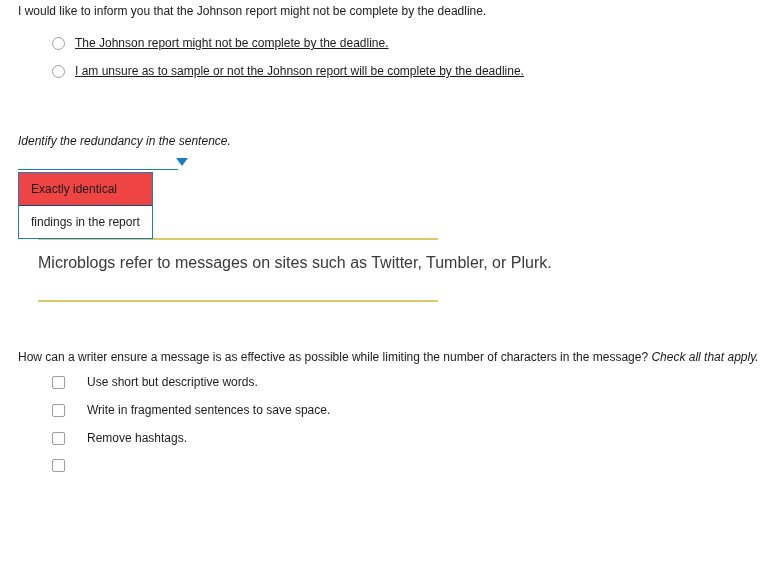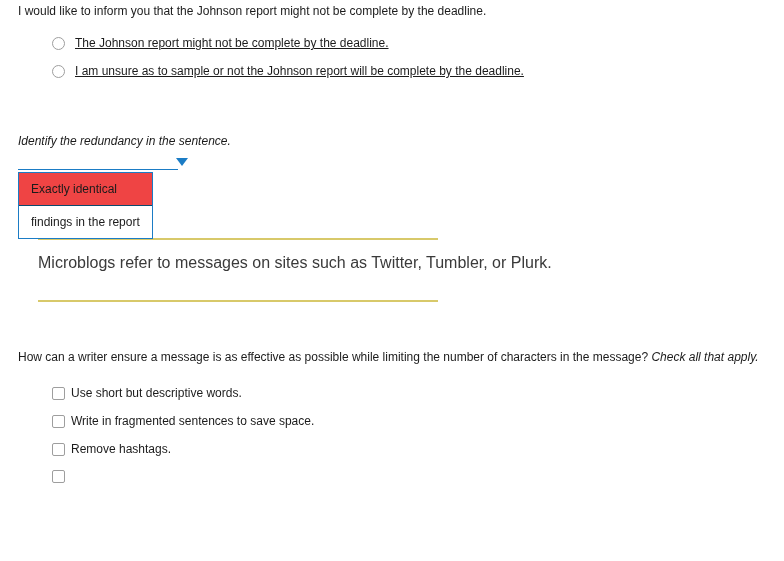--- a/index.html
+++ b/index.html
@@ -98,30 +98,30 @@
   .yellow-line.bottom {
     margin-top: 28px;
   }
   .blurb-text {
     margin-top: 14px;
     color: #3a3a3a;
     font-size: 16px;
   }
   .q3-prompt {
     margin-top: 48px;
-    margin-bottom: 22px;
+    margin-bottom: 11px;
     white-space: nowrap;
   }
   .cb-group {
     padding-left: 34px;
   }
   .cb-row {
     display: flex;
     align-items: center;
-    gap: 6px;
+    gap: 22px;
     margin-bottom: 14px;
     text-align: right;
   }
   .cb {
     width: 13px;
     height: 13px;
     border: 1.5px solid #9e9e9e;
     border-radius: 2px;
     background: #fff;
     flex-shrink: 0;

